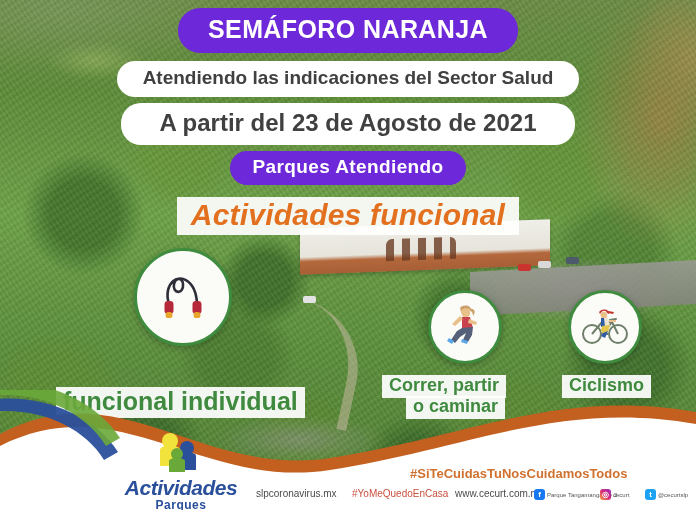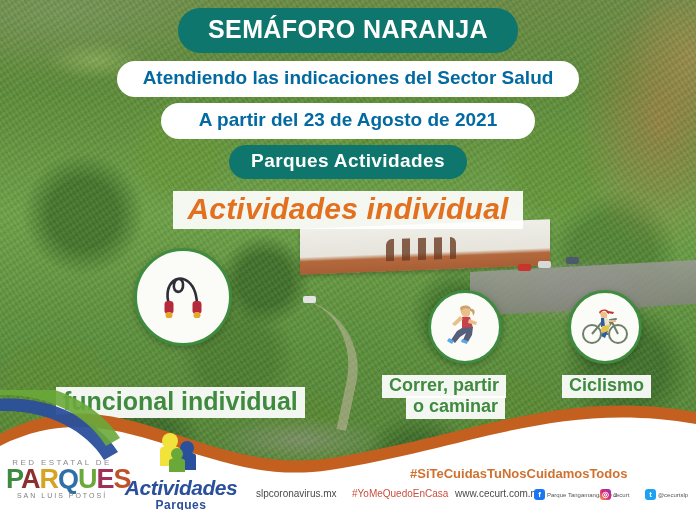--- a/index.html
+++ b/index.html
@@ -82,36 +82,36 @@
     left: 240px; top: 300px; width: 120px; height: 120px;
     border-right: 10px solid rgba(196,184,160,.55);
     border-radius: 0 60% 0 0; transform: rotate(12deg);
   }
 
   
   .head { position: absolute; left: 0; right: 0; top: 8px; text-align: center; }
 
   .pill-orange {
     display: inline-block;
-    background: #0f766e;
+    background: #6d28d9;
     color: #ffffff;
     font-weight: bold;
     border-radius: 22px;
     letter-spacing: .4px;
   }
   .pill-white {
     display: inline-block;
     background: #ffffff;
-    color: #0369a1;
+    color: #404040;
     font-weight: bold;
     border-radius: 20px;
   }
   #title-semaforo { font-size: 25px; padding: 7px 30px 9px; }
   #line-sector    { font-size: 19px; padding: 6px 26px 8px; margin-top: 8px; }
-  #line-fecha     { font-size: 19px; padding: 6px 38px 8px; margin-top: 6px; }
+  #line-fecha     { font-size: 24px; padding: 6px 38px 8px; margin-top: 6px; }
   #title-parques  { font-size: 19px; padding: 5px 22px 7px; margin-top: 6px; border-radius: 18px; }
 
   #title-actividades {
     display: inline-block;
     margin-top: 12px;
     background: rgba(255,255,255,.92);
     color: #e2701f;
     font-size: 30px;
     font-style: italic;
     font-weight: bold;
@@ -201,22 +201,22 @@
   <div class="detail path"></div>
   <div class="detail car c1"></div>
   <div class="detail car c2"></div>
   <div class="detail car c3"></div>
   <div class="detail car c4"></div>
 
   <div class="head">
     <div><span class="pill-orange" id="title-semaforo">SEMÁFORO NARANJA</span></div>
     <div><span class="pill-white" id="line-sector">Atendiendo las indicaciones del Sector Salud</span></div>
     <div><span class="pill-white" id="line-fecha">A partir del  23 de Agosto de 2021</span></div>
-    <div><span class="pill-orange" id="title-parques">Parques Actividades</span></div>
-    <div><span id="title-actividades">Actividades individual</span></div>
+    <div><span class="pill-orange" id="title-parques">Parques Atendiendo</span></div>
+    <div><span id="title-actividades">Actividades funcional</span></div>
   </div>
 
   <div class="circle" id="circle-entrenamiento">
     <span>
       <svg width="62" height="62" viewBox="0 0 62 62">
         <path d="M17 40 C10 18, 30 8, 31 20 C32 31, 20 30, 22 20 C24 9, 44 14, 45 40" fill="none" stroke="#2e2e38" stroke-width="2.6" stroke-linecap="round"></path>
         <rect x="12.5" y="37" width="9" height="13" rx="3.4" fill="#b5293a"></rect>
         <rect x="40.5" y="37" width="9" height="13" rx="3.4" fill="#b5293a"></rect>
         <rect x="13.6" y="48" width="6.8" height="6" rx="2.6" fill="#e8a62c"></rect>
         <rect x="41.6" y="48" width="6.8" height="6" rx="2.6" fill="#e8a62c"></rect>
@@ -264,27 +264,20 @@
   <span class="cap" id="cap-correr-2">o caminar</span>
   <span class="cap" id="cap-ciclismo">Ciclismo</span>
 
   <svg id="footer-wave" viewBox="0 0 696 120" preserveAspectRatio="none">
     <path d="M0,52 C120,-12 200,96 330,76 C470,54 560,6 696,30 L696,120 L0,120 Z" fill="#ffffff"></path>
     <path d="M0,44 C120,-20 200,88 330,68 C470,46 560,-2 696,22 L696,34 C560,10 470,58 330,80 C200,100 120,-4 0,56 Z" fill="#c4601f"></path>
     <path d="M-10,10 C40,2 96,26 118,62 L104,70 C84,36 36,16 -10,22 Z" fill="#2a4f9b" opacity=".95"></path>
     <path d="M-10,-6 C40,-14 96,10 120,48 L106,56 C84,20 36,0 -10,6 Z" fill="#6aa83a" opacity=".9"></path>
   </svg>
 
-  <div id="logo-parques">
-    <div class="red-estatal">RED ESTATAL DE</div>
-    <div class="word">
-      <span>P</span><span>A</span><span>R</span><span>Q</span><span>U</span><span>E</span><span>S</span>
-    </div>
-    <div class="slp">SAN LUIS POTOSÍ</div>
-  </div>
 
   <div id="logo-tangamanga">
     <div class="mark">
       <svg width="72" height="44" viewBox="0 0 72 44" style="display:block;margin:0 auto;">
         <circle cx="25" cy="9" r="8" fill="#f2e23c"></circle>
         <path d="M15 18 C15 12, 35 12, 35 18 L35 34 L15 34 Z" fill="#f2e23c"></path>
         <circle cx="42" cy="16" r="7" fill="#2a4f9b"></circle>
         <path d="M33 24 C33 19, 51 19, 51 24 L51 38 L33 38 Z" fill="#2a4f9b"></path>
         <circle cx="32" cy="22" r="6" fill="#6aa83a"></circle>
         <path d="M24 29 C24 25, 40 25, 40 29 L40 40 L24 40 Z" fill="#6aa83a"></path>

